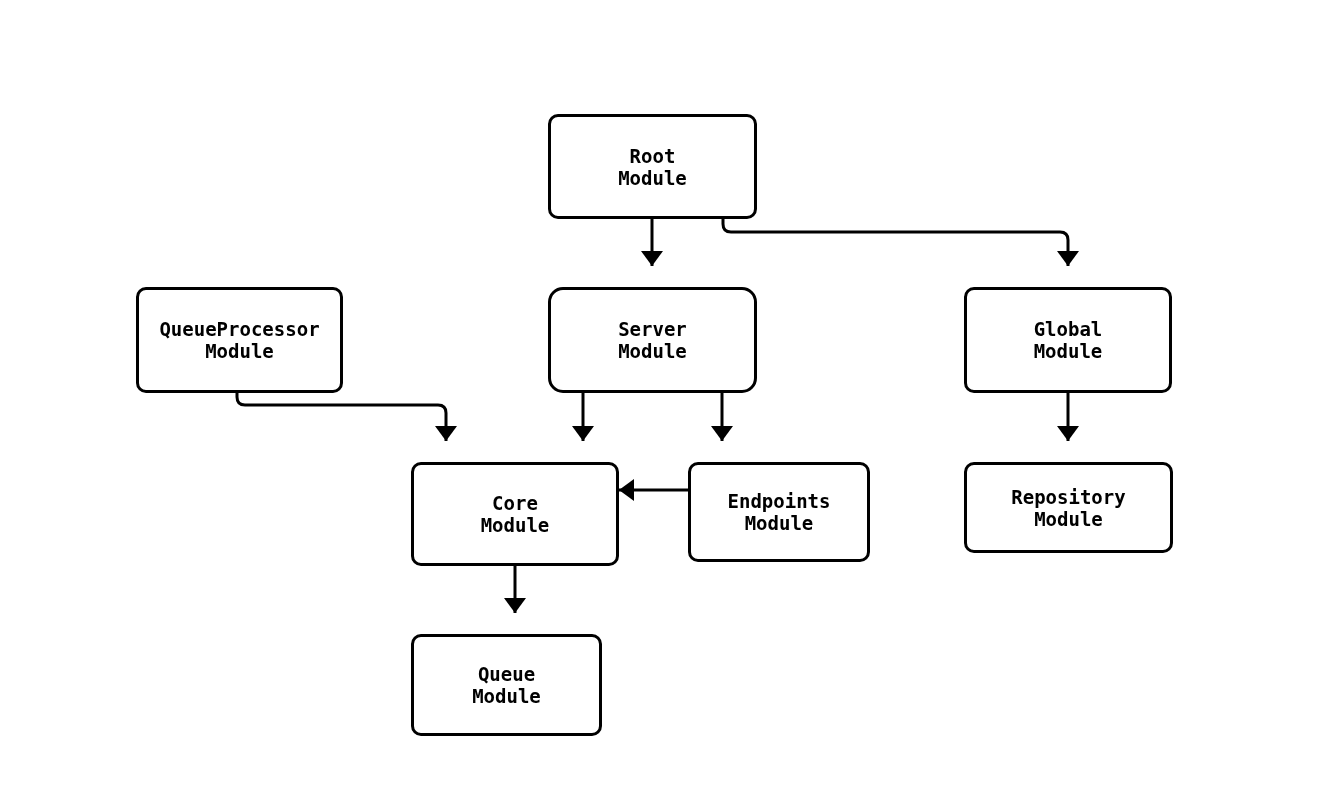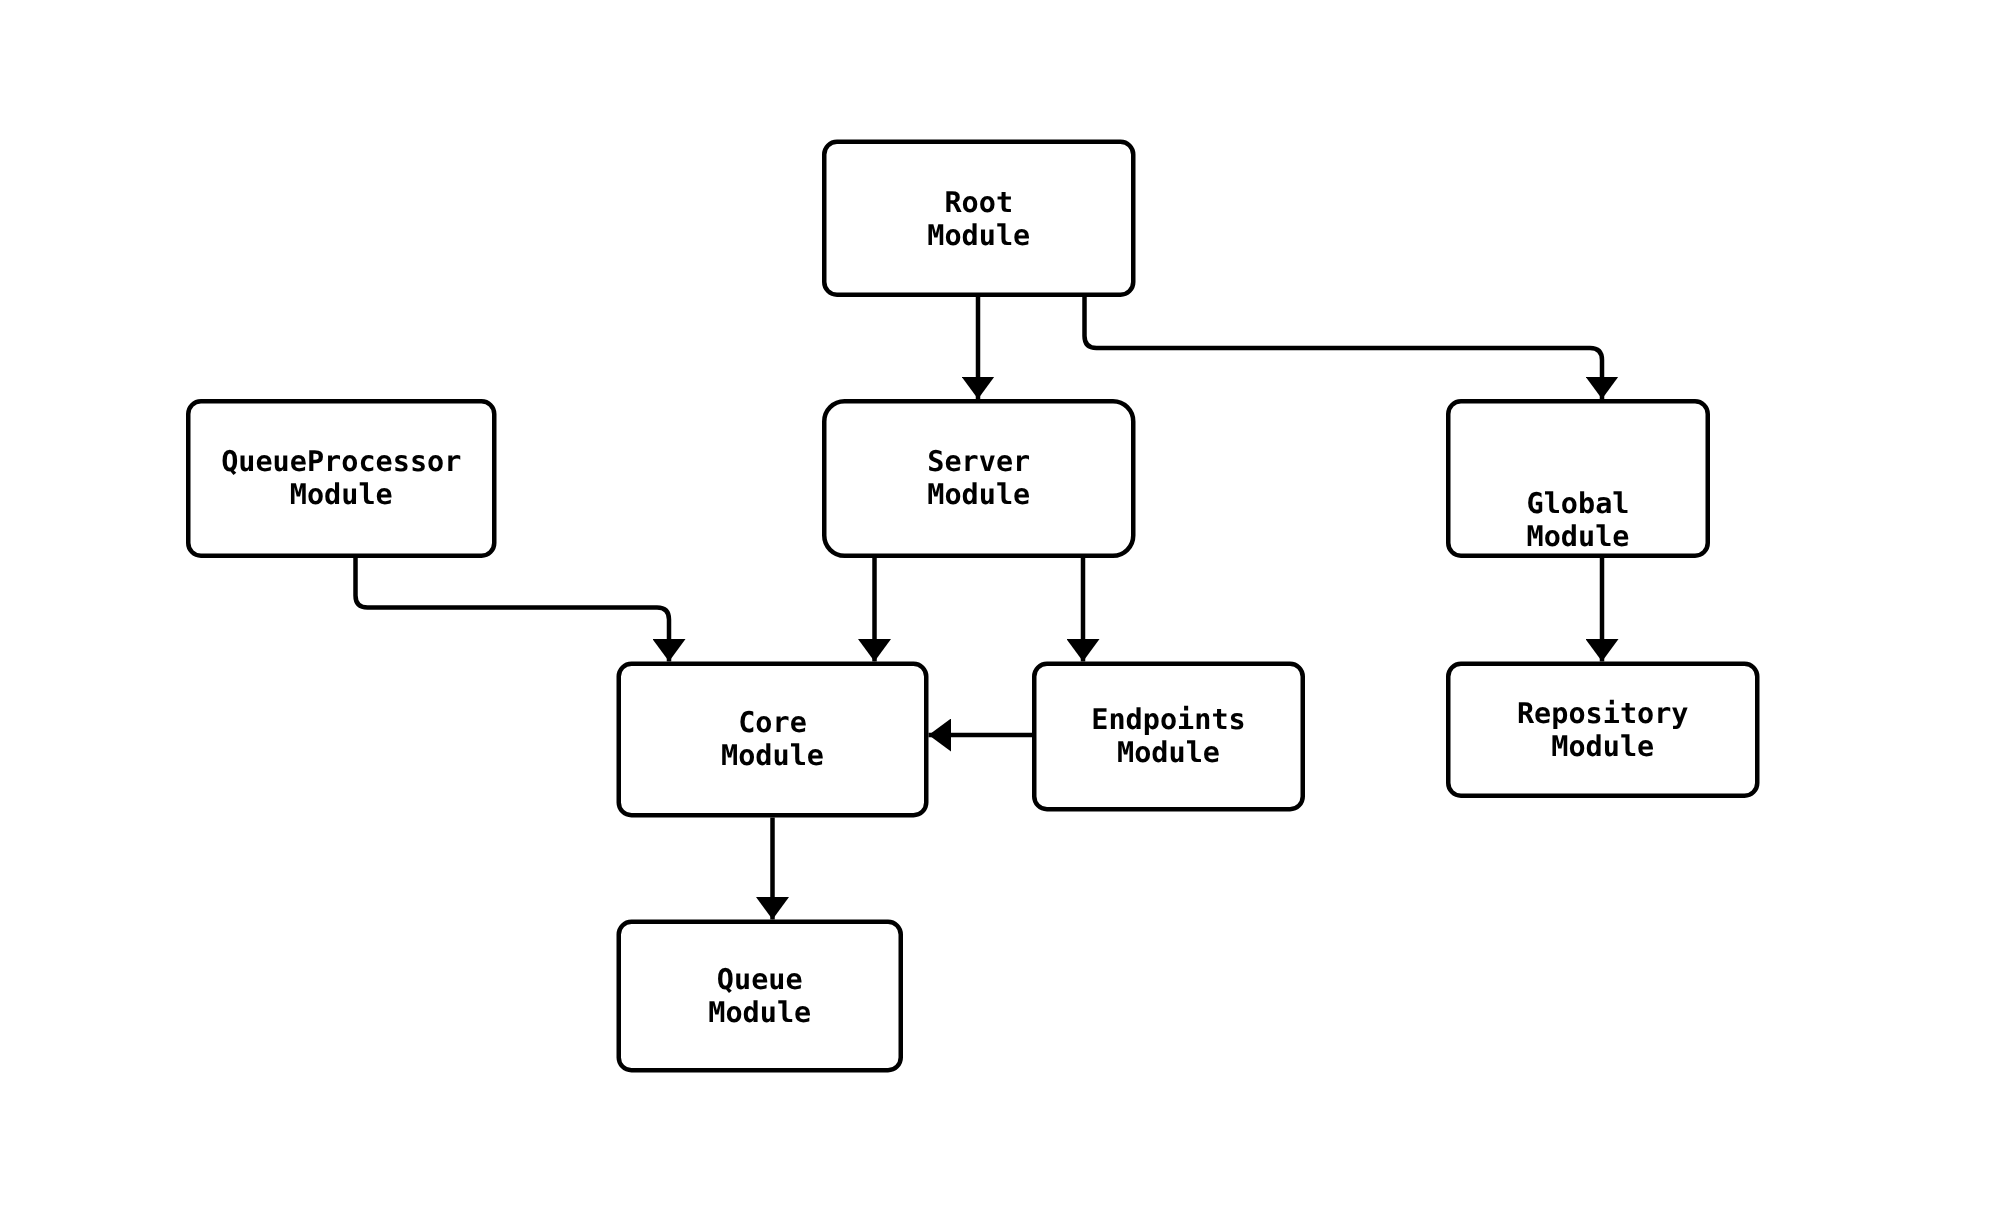--- a/index.html
+++ b/index.html
@@ -18,20 +18,21 @@
   }
   .node{
     position:absolute;
     box-sizing:border-box;
     border:3px solid #000000;
     border-radius:10px;
     background:#ffffff;
     display:flex;
     align-items:center;
     justify-content:center;
+    margin-top:21px;
   }
   .node-label{
     white-space:pre-line;
     text-align:center;
     font-weight:bold;
     font-size:19px;
     line-height:22px;
     color:#000000;
   }
 </style>
@@ -53,29 +54,29 @@
       <path d="M 722 372 L 722 441" fill="none" stroke="#000000" stroke-width="3" marker-end="url(#arrow)"></path>
       <path d="M 688 490 L 619 490" fill="none" stroke="#000000" stroke-width="3" marker-end="url(#arrow)"></path>
       <path d="M 1068 372 L 1068 441" fill="none" stroke="#000000" stroke-width="3" marker-end="url(#arrow)"></path>
       <path d="M 515 545 L 515 613" fill="none" stroke="#000000" stroke-width="3" marker-end="url(#arrow)"></path>
     </svg>
 
   <div class="node" style="left: 548px; top: 93px; width: 209px; height: 105px;">
     <span class="node-label">Root
 Module</span>
   </div>
-  <div class="node" style="left: 124px; top: 266px; width: 207px; height: 106px;">
+  <div class="node" style="left: 136px; top: 266px; width: 207px; height: 106px;">
     <span class="node-label">QueueProcessor
 Module</span>
   </div>
   <div class="node" style="left: 548px; top: 266px; width: 209px; height: 106px; border-radius: 15px;">
     <span class="node-label">Server
 Module</span>
   </div>
-  <div class="node" style="left: 964px; top: 266px; width: 176px; height: 106px; align-items: flex-end;">
+  <div class="node" style="left: 964px; top: 266px; width: 208px; height: 106px;">
     <span class="node-label">Global
 Module</span>
   </div>
   <div class="node" style="left: 411px; top: 441px; width: 208px; height: 104px;">
     <span class="node-label">Core
 Module</span>
   </div>
   <div class="node" style="left: 688px; top: 441px; width: 182px; height: 100px;">
     <span class="node-label">Endpoints
 Module</span>

